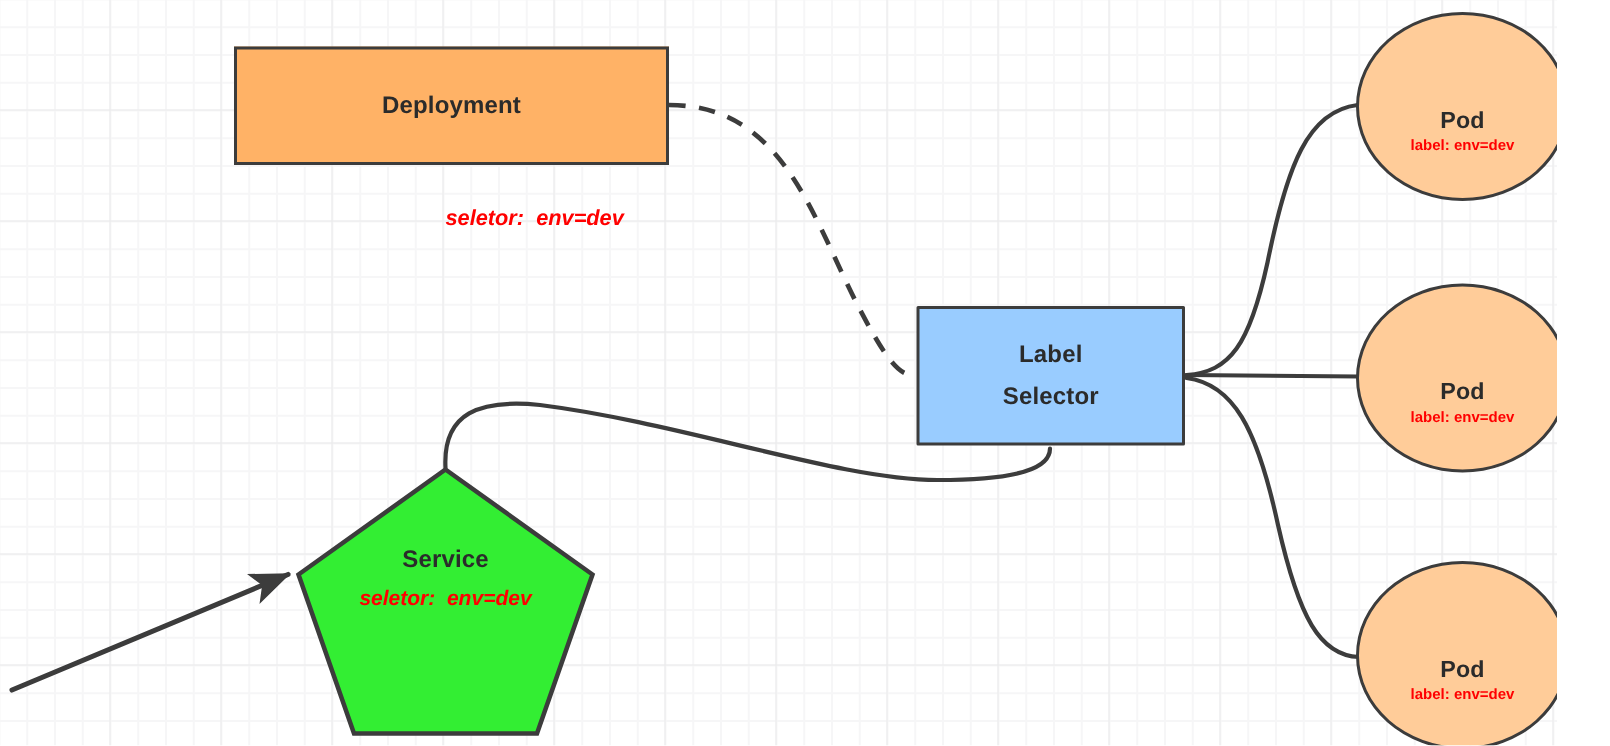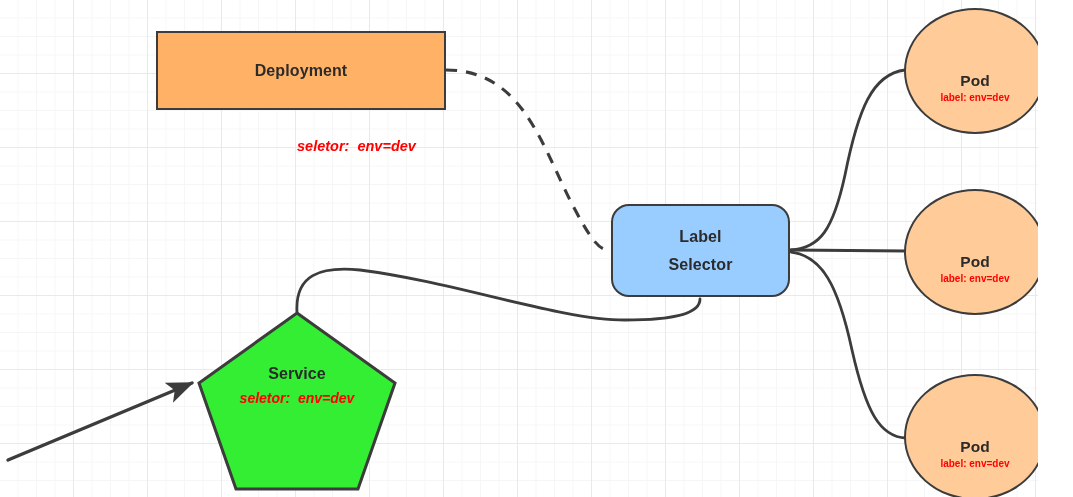--- a/index.html
+++ b/index.html
@@ -63,21 +63,21 @@
     border: 2.5px solid #3c3c3c;
   }
   
   #label-selector {
     left: 611px;
     top: 204px;
     width: 179px;
     height: 93px;
     background: #99ccff;
     border: 2.5px solid #3c3c3c;
-    border-radius: 18px;
+    border-radius: 1px;
     gap: 10px;
   }
   
   .pod {
     width: 142px;
     height: 126px;
     background: #ffcc99;
     border: 2.5px solid #3c3c3c;
     border-radius: 50%;
     gap: 2px;

